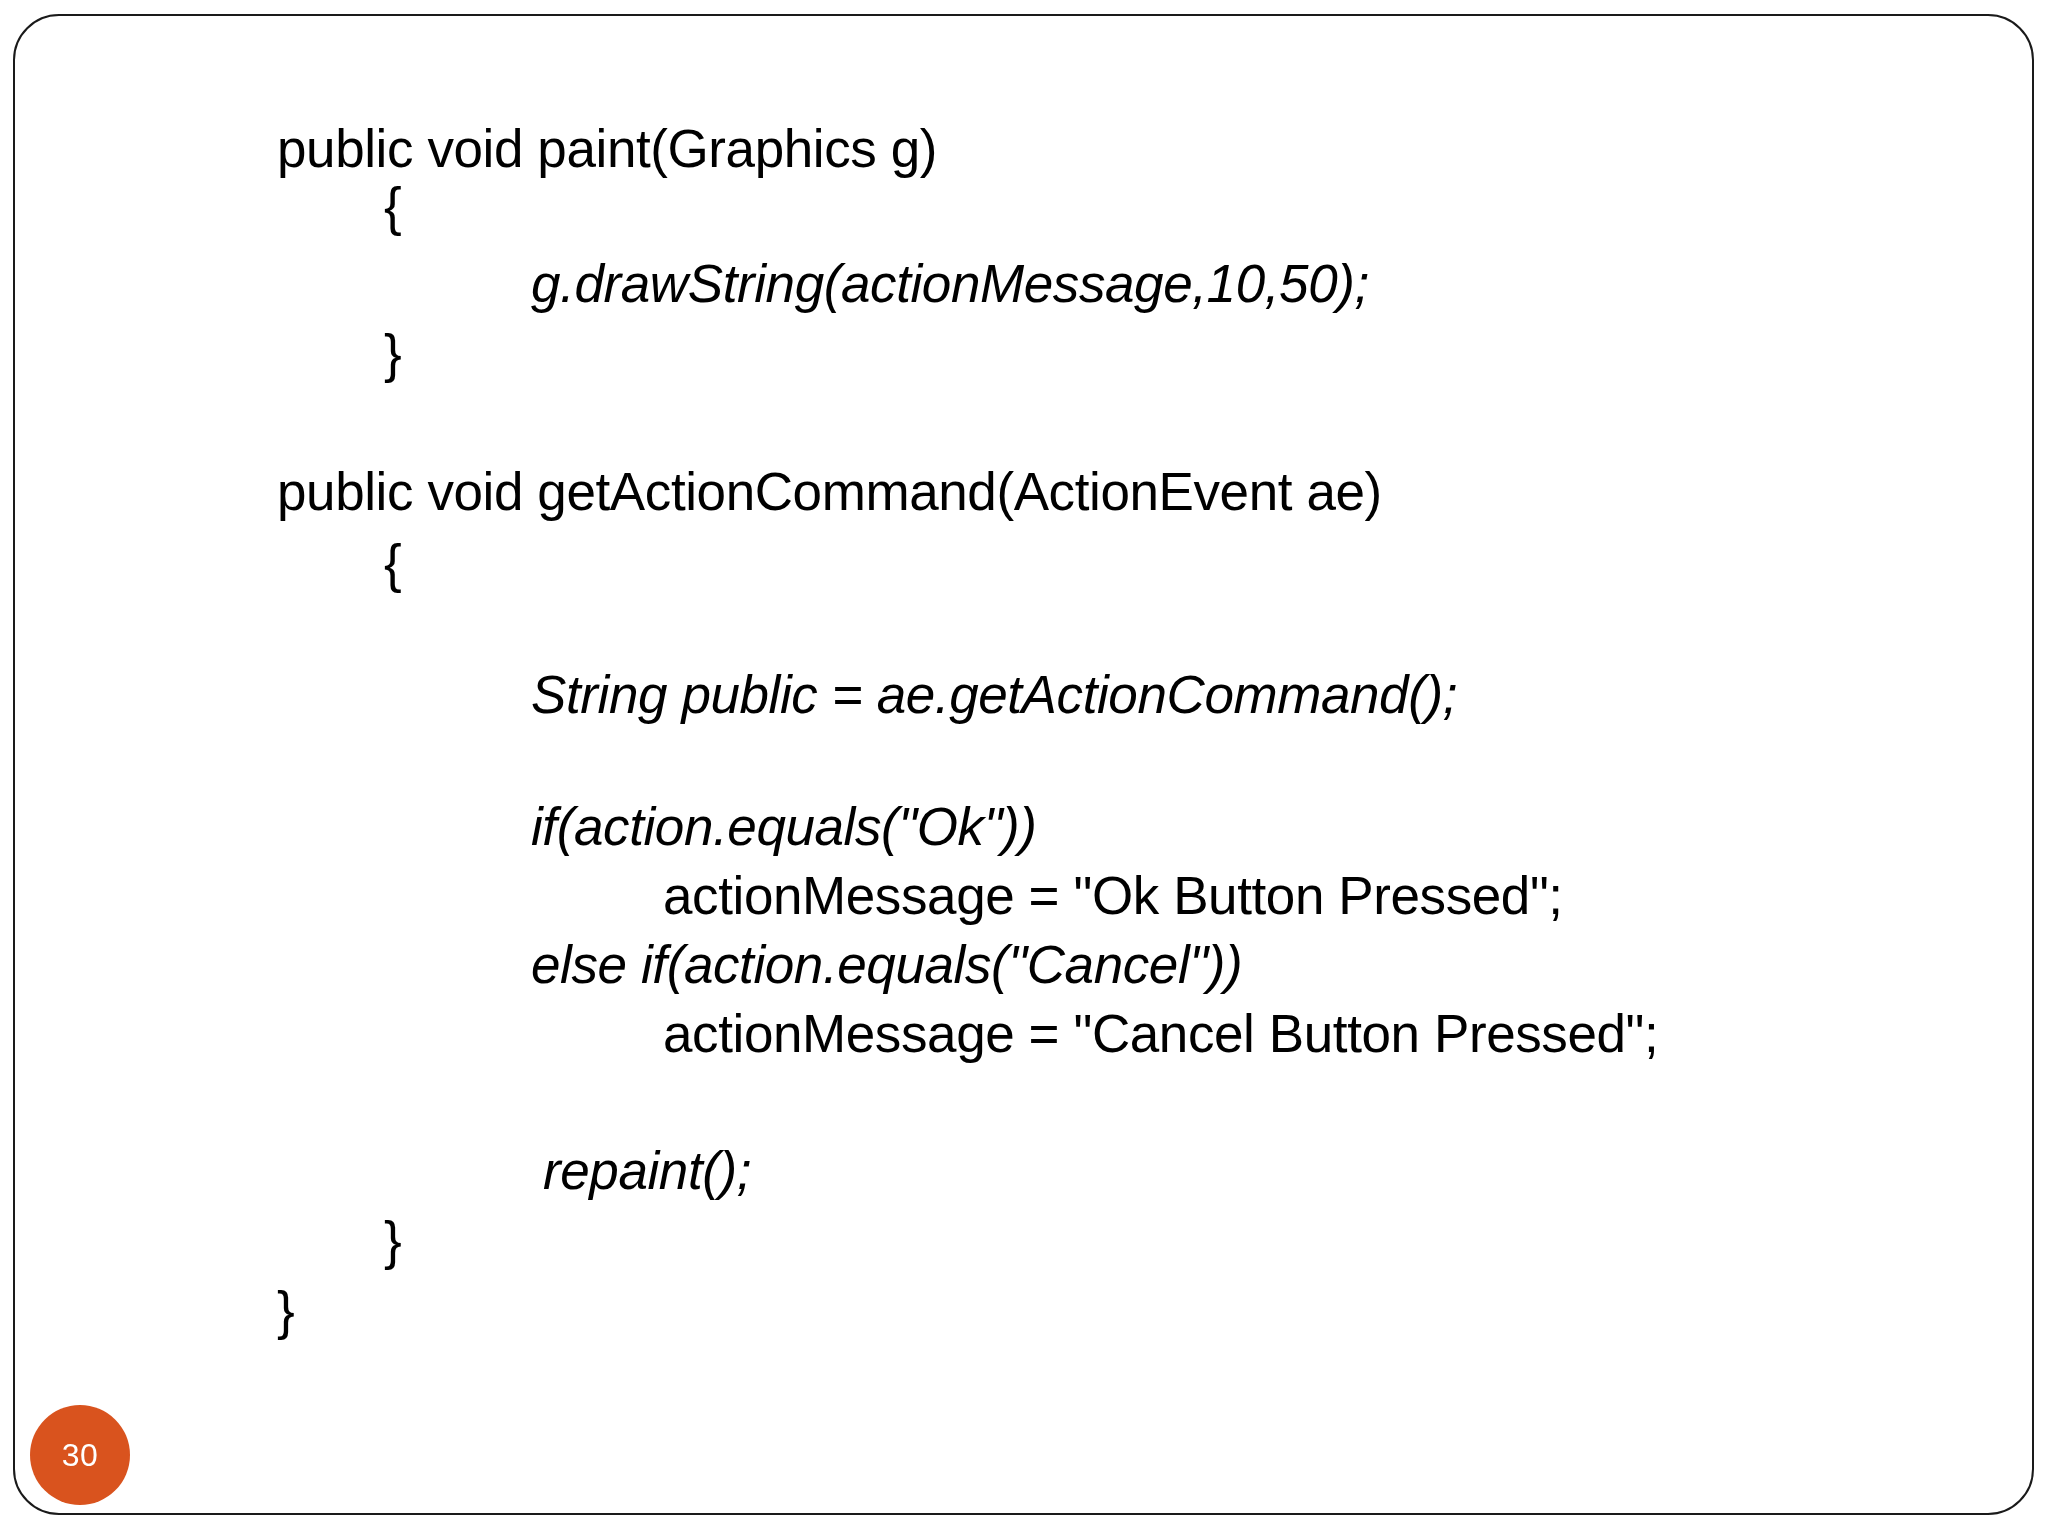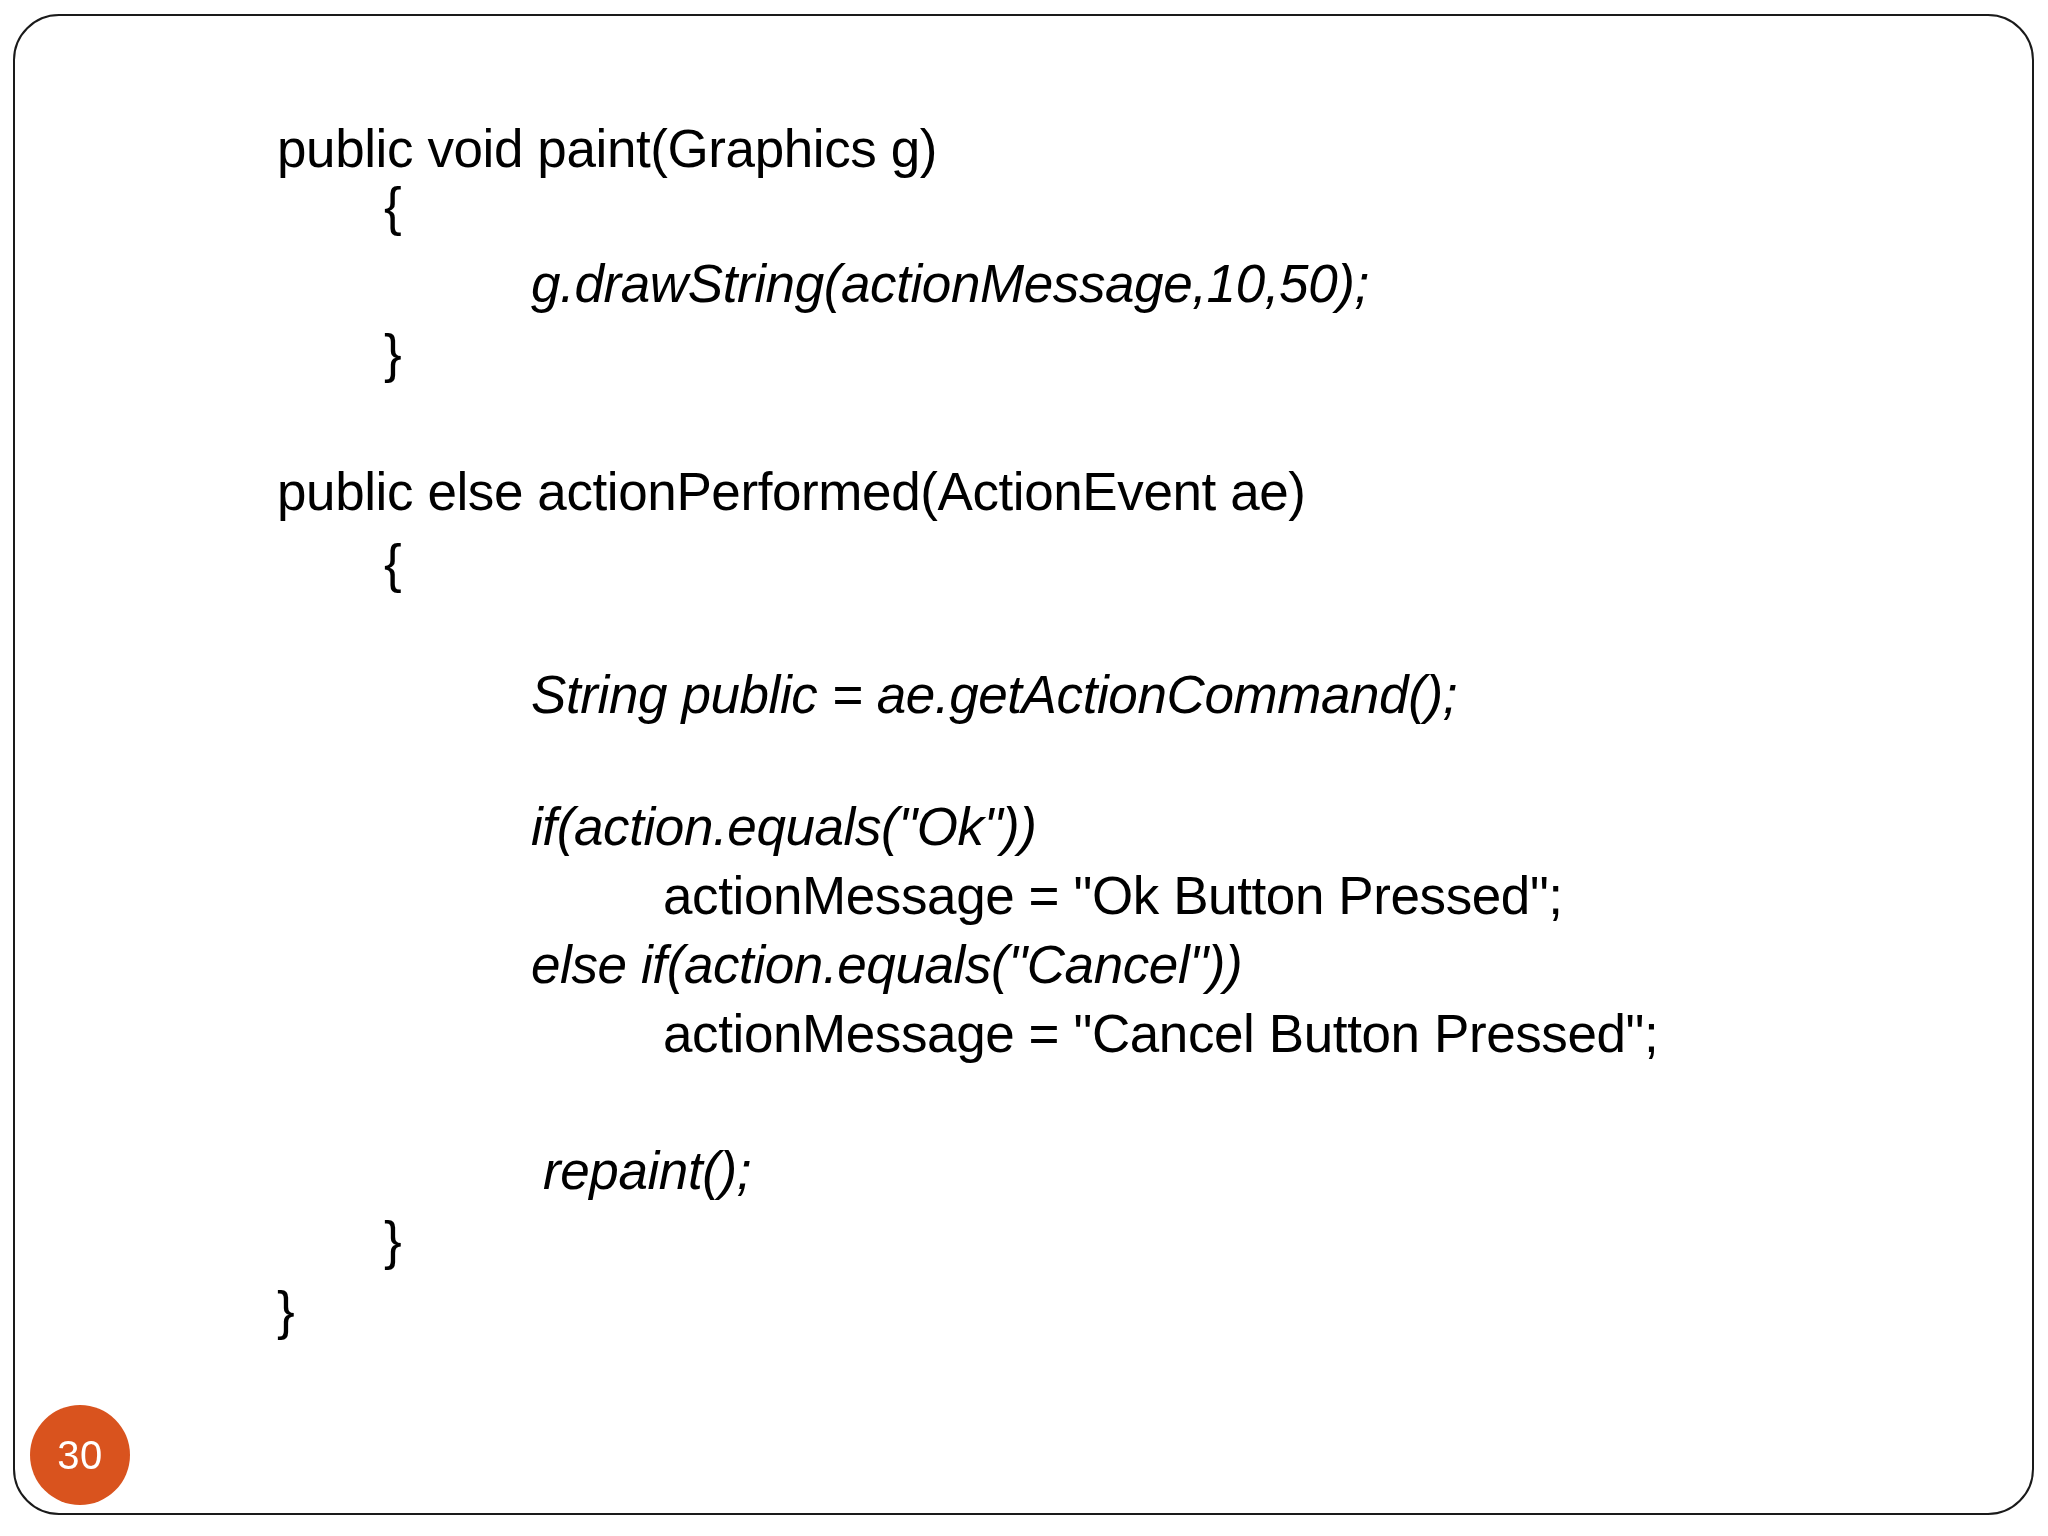--- a/index.html
+++ b/index.html
@@ -71,39 +71,39 @@
     height: 100px;
     border-radius: 50%;
     background: #D9531E;
     display: flex;
     align-items: center;
     justify-content: center;
   }
   #page-badge-number {
     color: #ffffff;
     font-family: "Liberation Sans", sans-serif;
-    font-size: 40px;
+    font-size: 32px;
     line-height: 40px;
     font-weight: 400;
     letter-spacing: 0.5px;
   }
 </style>
 </head>
 <body>
 
 <div id="slide">
 
   <div id="slide-frame"></div>
 
   <div id="code-block">
       <div class="code-line ind-0" style="top: 120px;">public void paint(Graphics g)</div>
       <div class="code-line ind-1" style="top: 178px;">{</div>
       <div class="code-line ind-2" style="top: 255px;">g.drawString(actionMessage,10,50);</div>
       <div class="code-line ind-1" style="top: 325px;">}</div>
-      <div class="code-line ind-0" style="top: 463px;">public else actionPerformed(ActionEvent ae)</div>
+      <div class="code-line ind-0" style="top: 463px;">public void getActionCommand(ActionEvent ae)</div>
       <div class="code-line ind-1" style="top: 535px;">{</div>
       <div class="code-line ind-2" style="top: 666px;">String public = ae.getActionCommand();</div>
       <div class="code-line ind-2" style="top: 798px;">if(action.equals("Ok"))</div>
       <div class="code-line ind-3" style="top: 867px;">actionMessage = "Ok Button Pressed";</div>
       <div class="code-line ind-2" style="top: 936px;">else if(action.equals("Cancel"))</div>
       <div class="code-line ind-3" style="top: 1005px;">actionMessage = "Cancel Button Pressed";</div>
       <div class="code-line ind-2" style="top: 1142px; margin-left: 12px;">repaint();</div>
       <div class="code-line ind-1" style="top: 1212px;">}</div>
       <div class="code-line ind-0" style="top: 1282px;">}</div>
     </div>

